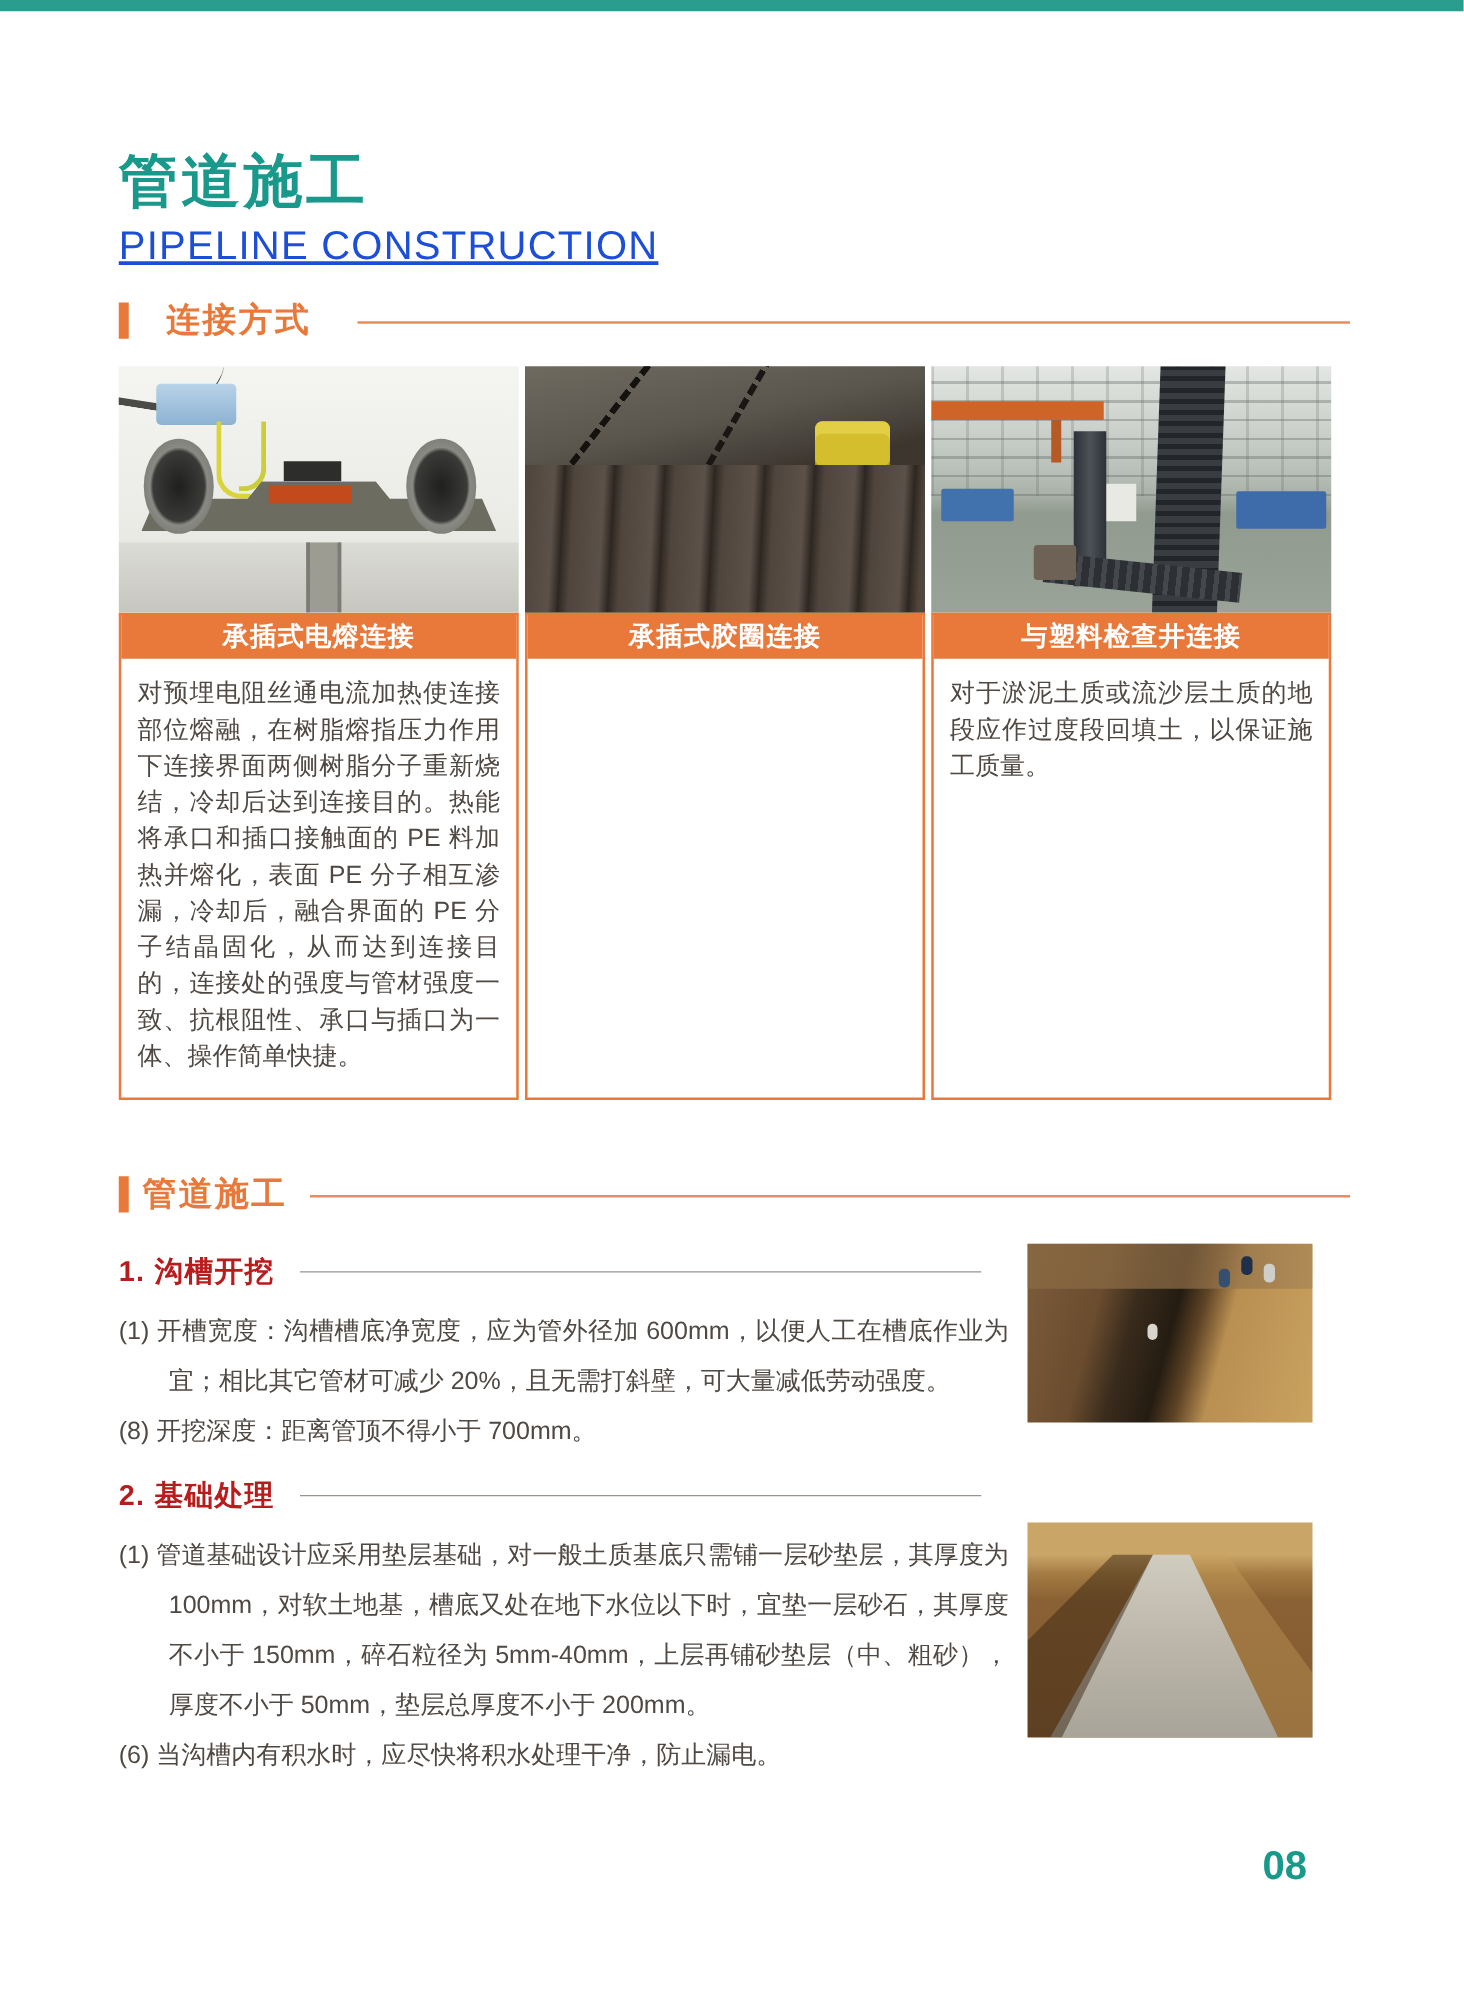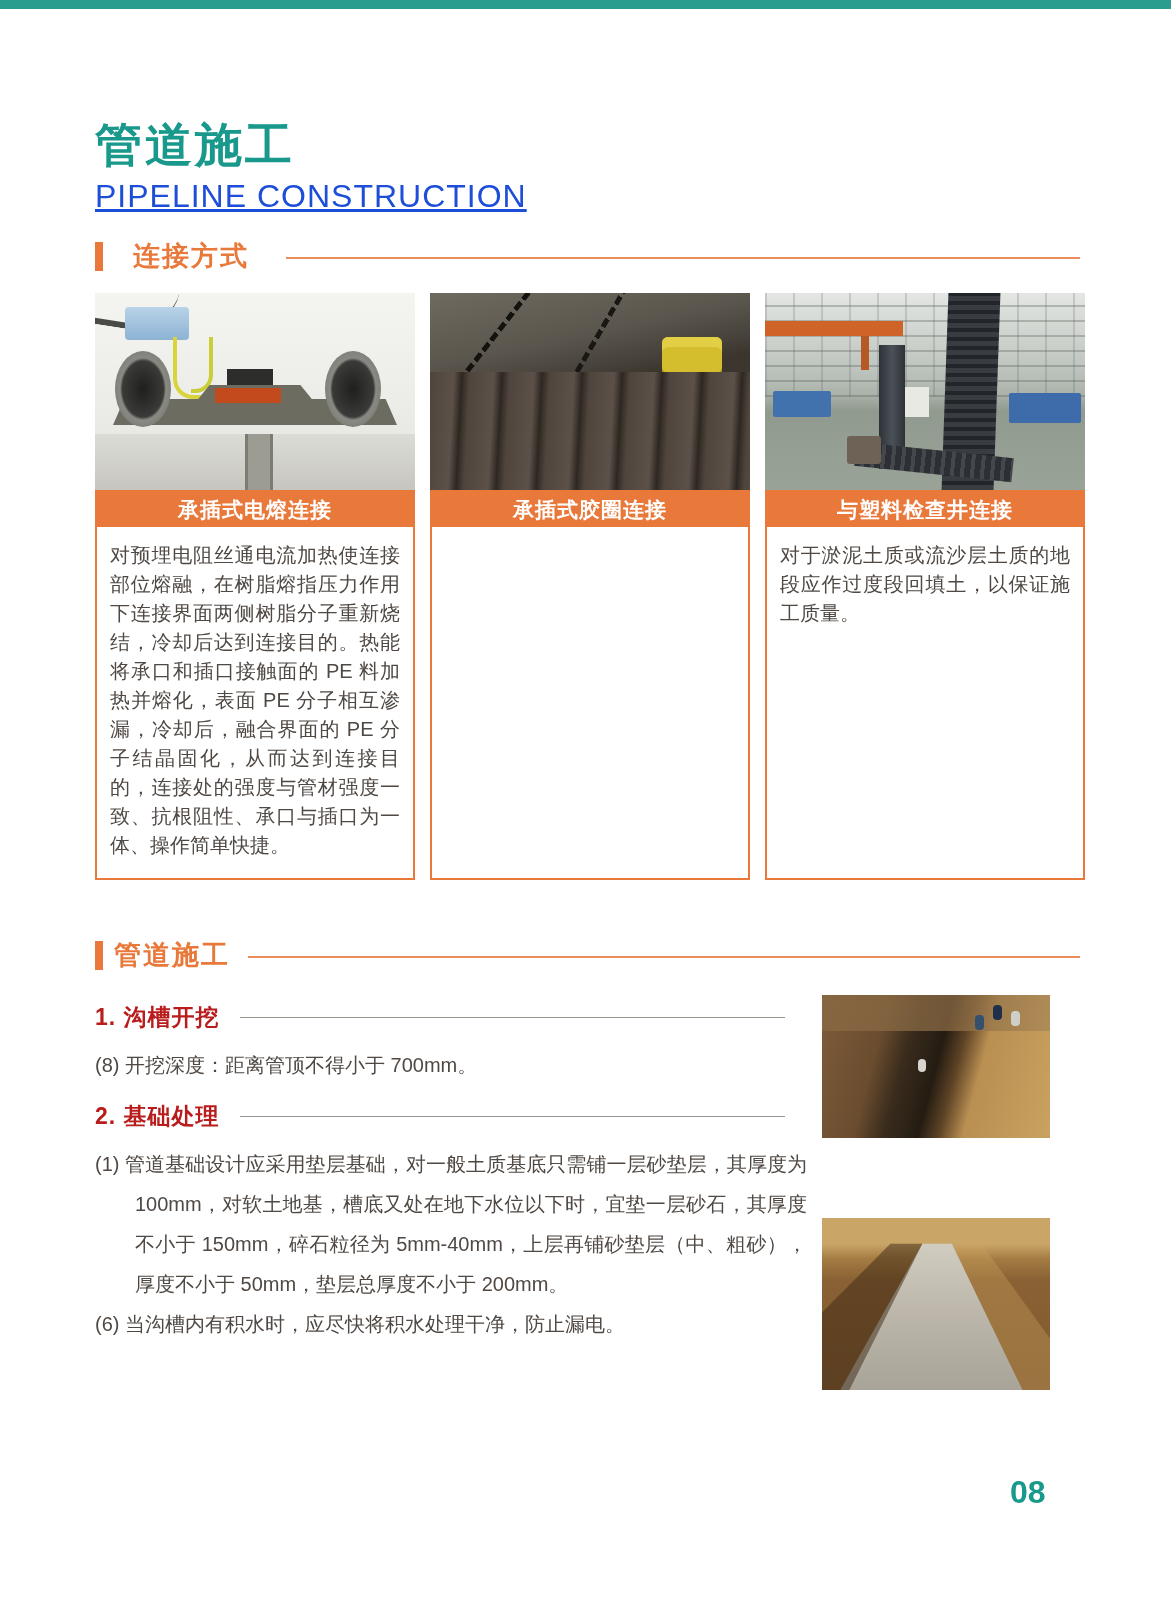--- a/index.html
+++ b/index.html
@@ -15,21 +15,21 @@
 
   
   .section-header { position:absolute; left:95px; width:985px; display:flex; align-items:center; height:34px; }
   .section-header .marker { width:8px; height:29px; background:#e8793b; margin-right:11px; flex:0 0 auto; }
   .section-header .label { font-size:27px; font-weight:600; color:#e8793b; letter-spacing:2px; white-space:nowrap; }
   .section-header .rule { flex:1; height:2px; background:#ea8c5b; margin-left:18px; margin-top:3px; }
 
   .sec1 { top:239px;gap:19px; }
 
   
-  .cards { position:absolute; left:95px; top:293px; width:970px; display:flex; gap:15px; }
+  .cards { position:absolute; left:95px; top:293px; width:970px; display:flex; gap:5px; }
   .card { width:320px; flex:0 0 auto; }
   .card-img { width:320px; height:197px; position:relative; overflow:hidden; background:#e8e8e4; }
   .card-box { border:2px solid #e8793b; height:390px; background:#ffffff; }
   .card-title { height:35px; line-height:35px; background:#e8793b; color:#ffffff;
     font-size:21px; font-weight:bold; text-align:center; letter-spacing:1px; }
   .card-body { padding:14px 13px 0 13px; font-size:20px; line-height:29px; text-align:justify; color:#4f4843; }
 
   
   .ph { position:absolute; }
 
@@ -194,20 +194,21 @@
     <span class="marker"></span>
     <span class="label">管道施工</span>
     <span class="rule"></span>
   </div>
 
   <div class="subsec">
     <div class="subsec-title-row">
       <span class="subsec-title">1. 沟槽开挖</span>
       <span class="subsec-rule"></span>
     </div>
+    <p class="item">(1) 开槽宽度：沟槽槽底净宽度，应为管外径加 600mm，以便人工在槽底作业为宜；相比其它管材可减少 20%，且无需打斜壁，可大量减低劳动强度。</p>
     <p class="item">(8) 开挖深度：距离管顶不得小于 700mm。</p>
   </div>
 
   <div class="subsec">
     <div class="subsec-title-row">
       <span class="subsec-title">2. 基础处理</span>
       <span class="subsec-rule"></span>
     </div>
     <p class="item">(1) 管道基础设计应采用垫层基础，对一般土质基底只需铺一层砂垫层，其厚度为 100mm，对软土地基，槽底又处在地下水位以下时，宜垫一层砂石，其厚度不小于 150mm，碎石粒径为 5mm-40mm，上层再铺砂垫层（中、粗砂），厚度不小于 50mm，垫层总厚度不小于 200mm。</p>
     <p class="item">(6) 当沟槽内有积水时，应尽快将积水处理干净，防止漏电。</p>

